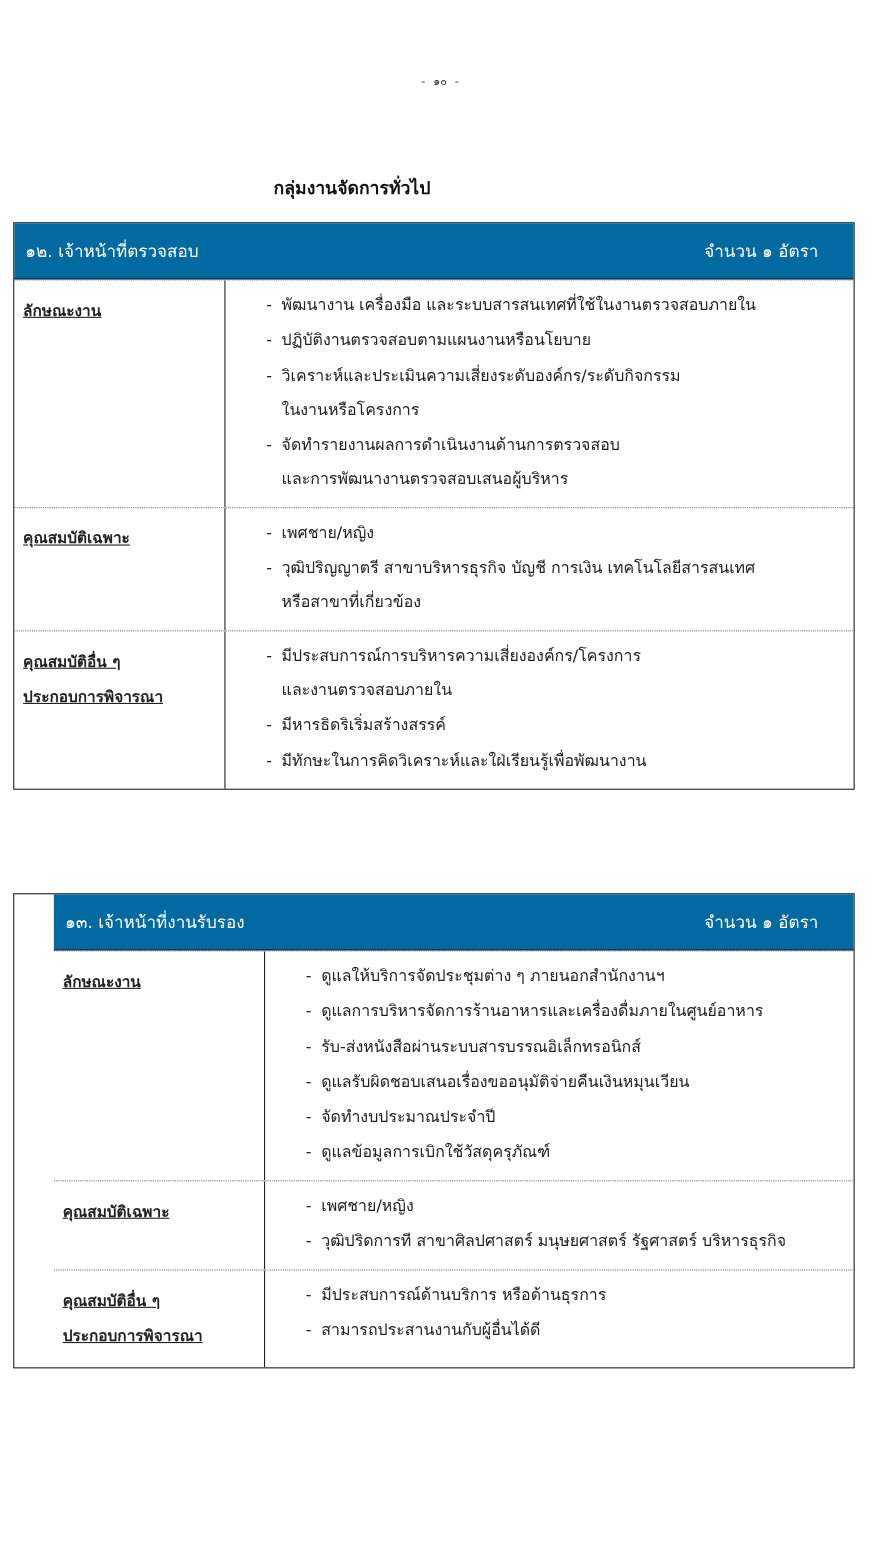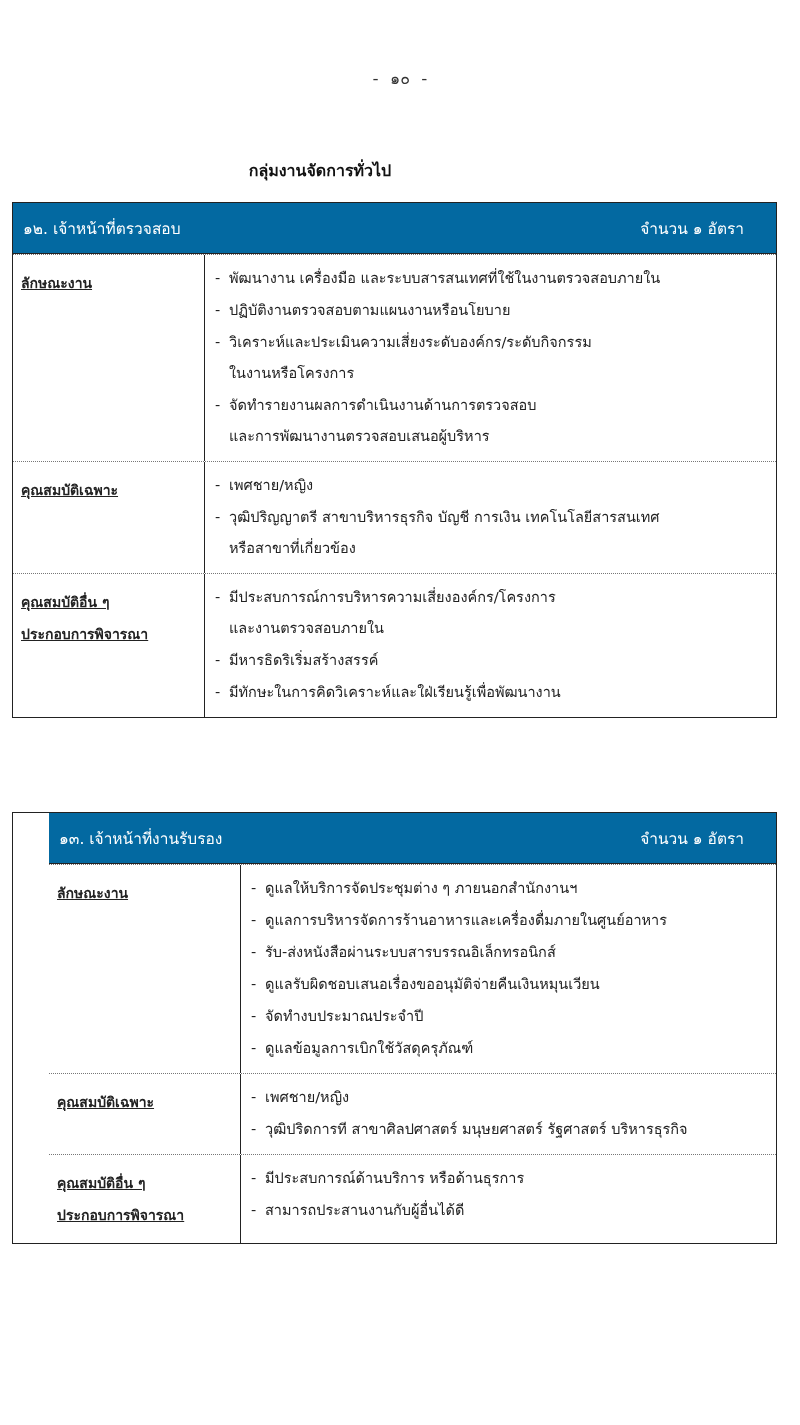--- a/index.html
+++ b/index.html
@@ -1,25 +1,25 @@
 <!DOCTYPE html>
 <html><head>
 <meta charset="utf-8">
 <style>
   html,body{margin:0;padding:0;background:#fff;}
   body{width:800px;height:1425px;position:relative;font-family:"DejaVu Sans","Liberation Sans",sans-serif;color:#222;}
-  .page-num{position:absolute;top:66px;left:0;width:800px;text-align:center;font-size:16px;color:#333;font-family:Liberation Mono, monospace;}
+  .page-num{position:absolute;top:66px;left:0;width:800px;text-align:center;font-size:10px;color:#333;font-family:Liberation Mono, monospace;}
   .group-title{position:absolute;top:158px;left:0;width:640px;text-align:center;font-size:16px;font-weight:bold;color:#111;}
   .job{position:absolute;left:12px;width:765px;border:1.5px solid #222;box-sizing:border-box;}
   .job-head{background:#0369a1;color:#fff;height:50px;display:flex;align-items:center;justify-content:space-between;padding:0 32px 0 10px;font-size:15.5px;border-bottom:1.5px solid #222;}
   .row{display:flex;border-top:1px dotted #777;}
   .row:first-of-type{border-top:none;}
   .row-label{width:192px;flex:none;border-right:1.5px solid #222;padding:12px 8px;box-sizing:border-box;font-size:14px;font-weight:bold;line-height:32px;text-decoration:underline;}
   .row-body{flex:1;padding:8px 8px 8px 10px;box-sizing:border-box;}
-  .item{font-size:14.5px;line-height:31px;padding:0 0 1px 0;}
+  .item{font-size:14.5px;line-height:31px;padding:0 0 1px 0;margin-left:27px;}
   .item .dash{display:inline-block;width:14px;}
   .item .cont{display:block;padding-left:14px;}
 </style>
 </head>
 <body>
 
 <div class="page-num">- ๑๐ -</div>
 <div class="group-title">กลุ่มงานจัดการทั่วไป</div>
 
 <div class="job" id="job0" style="top:202px;">

